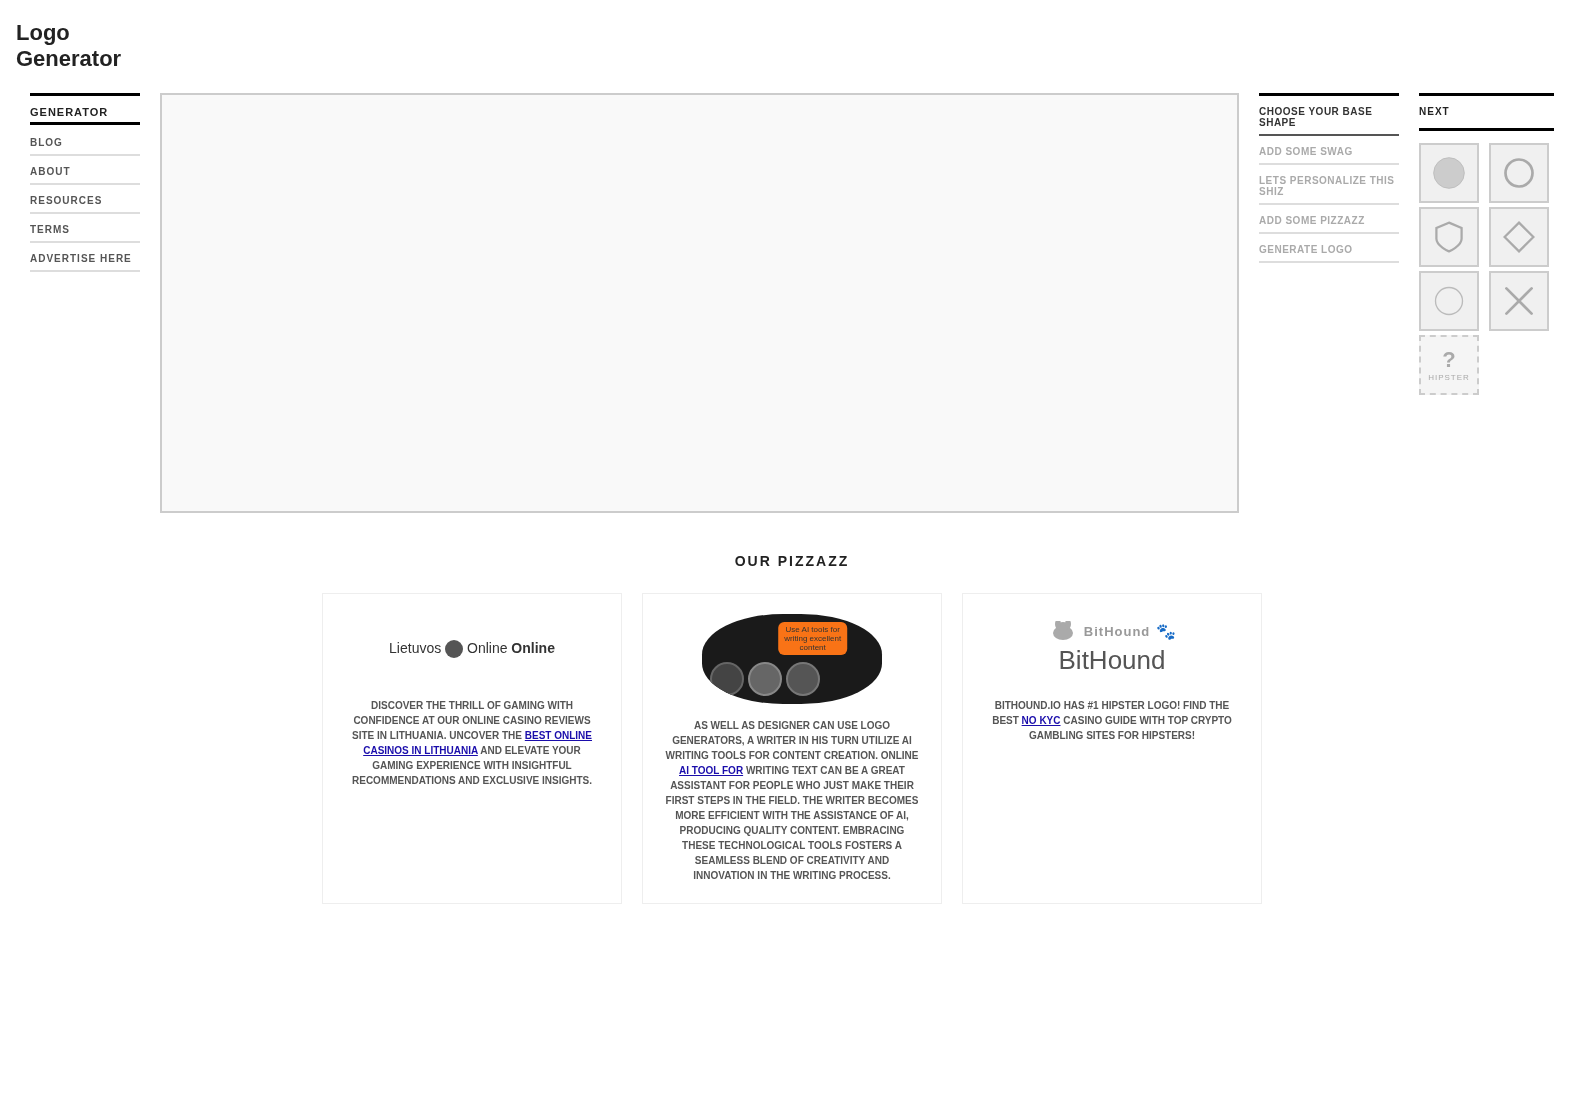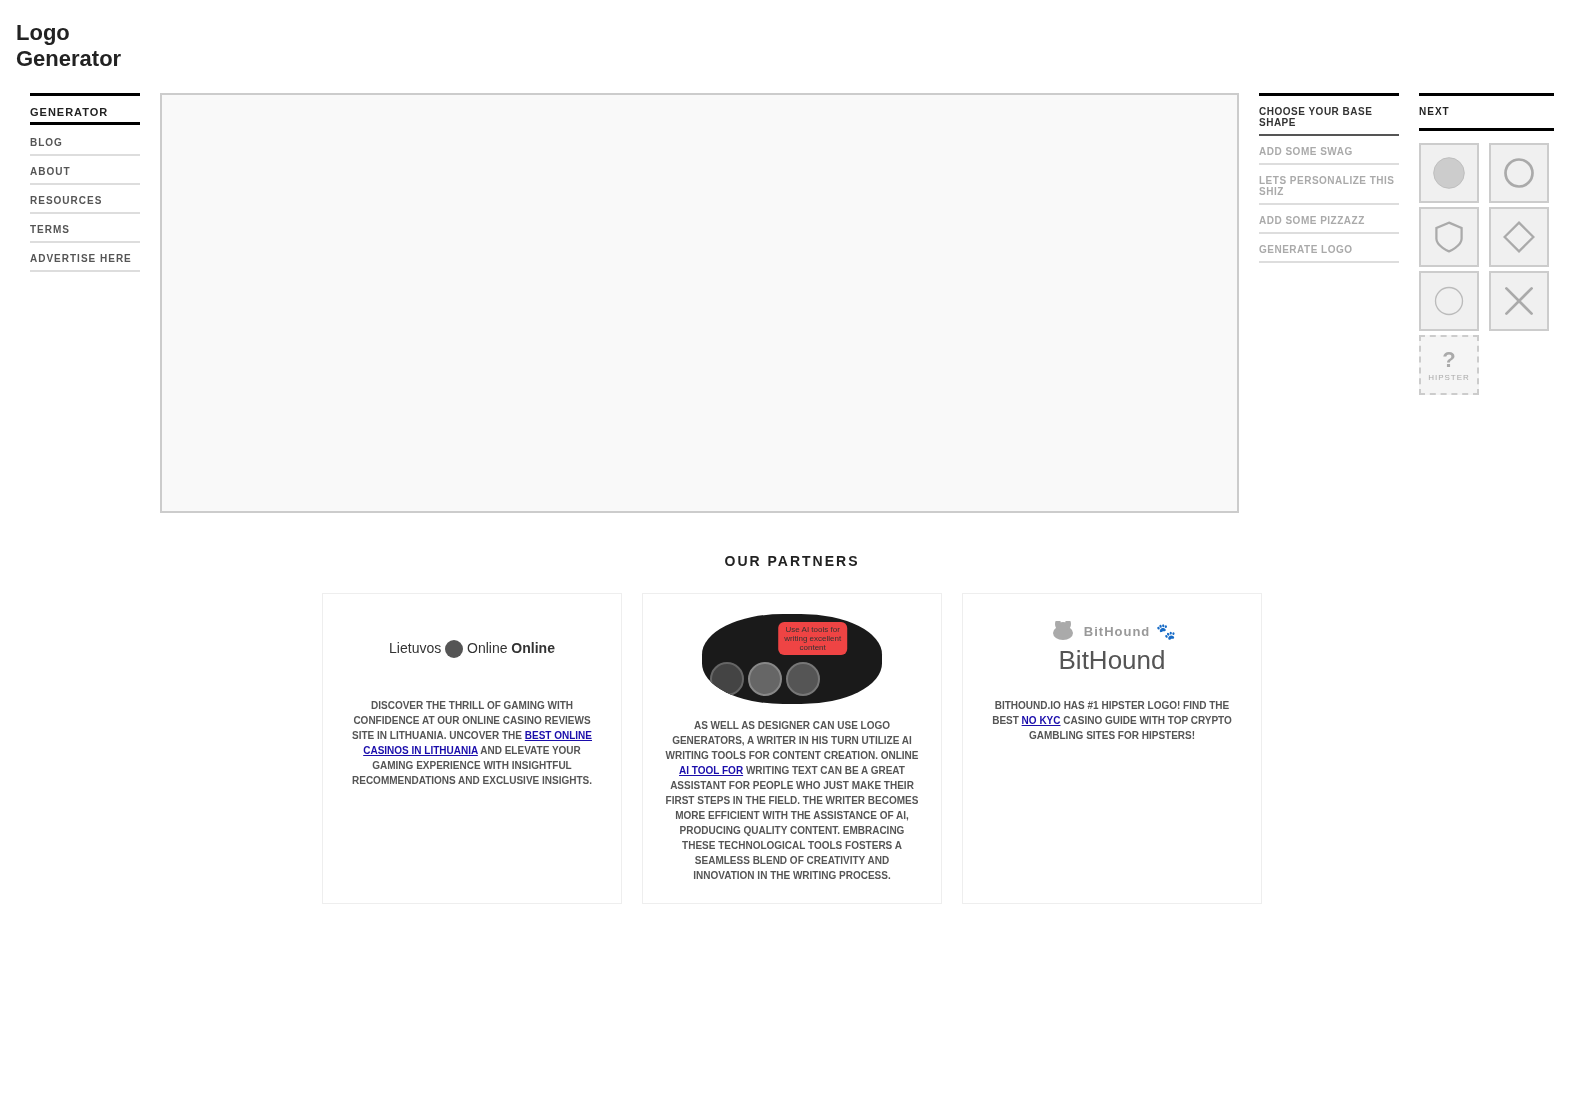--- a/index.html
+++ b/index.html
@@ -159,42 +159,42 @@
     </div>
 
     <div class="hipster-cell">
       <span class="q">?</span>
       <span class="hipster-label">HIPSTER</span>
     </div>
   </div>
 </div>
 
 <div class="partners-section">
-  <div class="partners-title">OUR PARTNERS</div>
+  <div class="partners-title">OUR PIZZAZZ</div>
   <div class="partners-grid">
 
     <div class="partner-card">
       <div class="partner-logo-area">
         <div class="partner-logo-text">
           Lietuvos
           <span style="display:inline-block;width:18px;height:18px;background:#555;border-radius:50%;vertical-align:middle;"></span>
           Online <strong>Online</strong>
         </div>
       </div>
       <div class="partner-body">
         <span>DISCOVER THE THRILL OF GAMING WITH CONFIDENCE AT OUR ONLINE CASINO REVIEWS SITE IN LITHUANIA. UNCOVER THE </span><a class="partner-link" href="#">BEST ONLINE CASINOS IN LITHUANIA</a><span> AND ELEVATE YOUR GAMING EXPERIENCE WITH INSIGHTFUL RECOMMENDATIONS AND EXCLUSIVE INSIGHTS.</span>
       </div>
     </div>
 
     <div class="partner-card-mid partner-card">
       <div class="partner-logo-area">
 
         <div style="position:relative;width:180px;height:90px;">
           <div style="width:180px;height:90px;background:#1a1a1a;border-radius:45%;display:flex;align-items:flex-end;justify-content:flex-start;overflow:hidden;position:relative;">
-            <div style="position:absolute;top:8px;left:50%;transform:translateX(-20%);background:#ef4444;border-radius:6px;padding:3px 6px;font-size:8px;color:#333;white-space:nowrap;">Use AI tools for<br>writing excellent<br>content</div>
+            <div style="position:absolute;top:8px;left:50%;transform:translateX(-20%);background:#f97316;border-radius:6px;padding:3px 6px;font-size:8px;color:#333;white-space:nowrap;">Use AI tools for<br>writing excellent<br>content</div>
             <div style="display:flex;gap:4px;padding:8px;">
               <div style="width:34px;height:34px;border-radius:50%;background:#444;border:2px solid #666;"></div>
               <div style="width:34px;height:34px;border-radius:50%;background:#666;border:2px solid #888;"></div>
               <div style="width:34px;height:34px;border-radius:50%;background:#555;border:2px solid #777;"></div>
             </div>
           </div>
         </div>
       </div>
       <div class="partner-body">
         <span>AS WELL AS DESIGNER CAN USE LOGO GENERATORS, A WRITER IN HIS TURN UTILIZE AI WRITING TOOLS FOR CONTENT CREATION. ONLINE </span><a class="partner-link" href="#">AI TOOL FOR</a><span> WRITING TEXT CAN BE A GREAT ASSISTANT FOR PEOPLE WHO JUST MAKE THEIR FIRST STEPS IN THE FIELD. THE WRITER BECOMES MORE EFFICIENT WITH THE ASSISTANCE OF AI, PRODUCING QUALITY CONTENT. EMBRACING THESE TECHNOLOGICAL TOOLS FOSTERS A SEAMLESS BLEND OF CREATIVITY AND INNOVATION IN THE WRITING PROCESS.</span>

